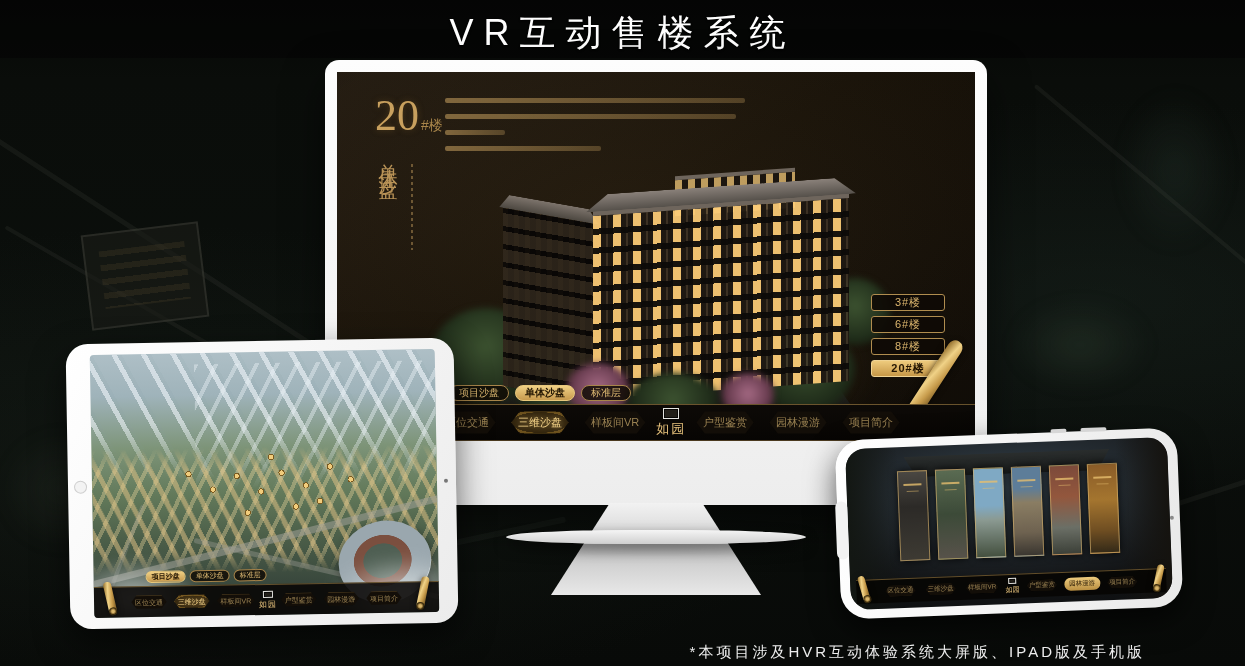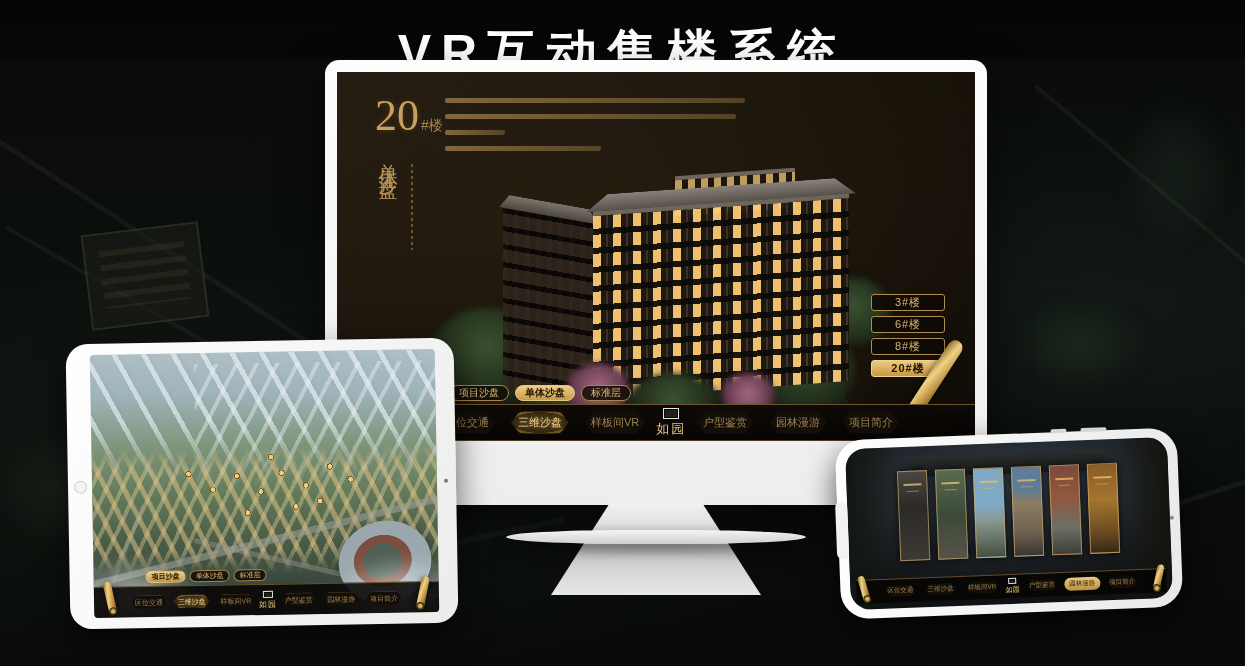--- a/index.html
+++ b/index.html
@@ -25,22 +25,22 @@
     border:2px solid rgba(160,160,148,.14);background:rgba(26,28,24,.6);}
   .bg-plaque::after{content:"";position:absolute;left:14px;top:16px;right:14px;bottom:18px;
     background:repeating-linear-gradient(180deg,rgba(150,120,70,.12) 0 6px,transparent 6px 14px);}
   .bg-glow{position:absolute;border-radius:50%;filter:blur(10px);}
   .bg-glow.g1{left:1010px;top:300px;width:140px;height:90px;background:radial-gradient(closest-side,rgba(90,120,90,.18),transparent);}
   .bg-glow.g2{left:1120px;top:90px;width:110px;height:160px;background:radial-gradient(closest-side,rgba(80,110,95,.15),transparent);}
   .bg-glow.g3{left:0px;top:430px;width:120px;height:120px;background:radial-gradient(closest-side,rgba(100,110,90,.12),transparent);}
 
   
   .title-band{position:absolute;left:0;top:0;width:100%;height:58px;background:rgba(4,4,4,.55);}
-  .page-title{position:absolute;left:0;top:20px;width:100%;text-align:center;color:#fff;
-    font-size:50px;font-weight:bold;letter-spacing:10px;text-shadow:0 1px 2px #000;}
+  .page-title{position:absolute;left:0;top:9px;width:100%;text-align:center;color:#fff;
+    font-size:36px;font-weight:normal;letter-spacing:10px;text-shadow:0 1px 2px #000;}
   .footnote{position:absolute;right:100px;bottom:4px;color:#ededed;font-size:15px;letter-spacing:3px;}
 
   
   .subtab{display:inline-block;font-size:10px;line-height:14px;color:#e2bd74;border:1px solid #a8854a;
     border-radius:9px;padding:0 9px;background:rgba(18,13,6,.85);margin-right:6px;white-space:nowrap;}
   .subtab.active{background:linear-gradient(#f0d084,#c79a4e);color:#241703;font-weight:bold;border-color:#e8c87c;}
   .nav-item{position:relative;color:#9a8252;font-size:11px;line-height:1;padding:7px 12px;white-space:nowrap;
     background:#130e08;clip-path:polygon(8% 50%,20% 6%,80% 6%,92% 50%,80% 94%,20% 94%);
     box-shadow:inset 0 0 0 1px rgba(180,140,70,.35);cursor:pointer;}
   .nav-item.active{color:#f6d58a;
@@ -364,13 +364,14 @@
         <span class="nav-item active">园林漫游</span>
         <span class="nav-item">项目简介</span>
       </div>
       <div class="scroll-rod scroll-sm p-scroll-l"></div>
       <div class="scroll-rod scroll-sm p-scroll-r"></div>
     </div>
     <div class="p-notch"></div>
     <div class="p-cam"></div>
   </div>
 
+  <div class="footnote">*本项目涉及HVR互动体验系统大屏版、IPAD版及手机版</div>
 </div>
 
 </body></html>

